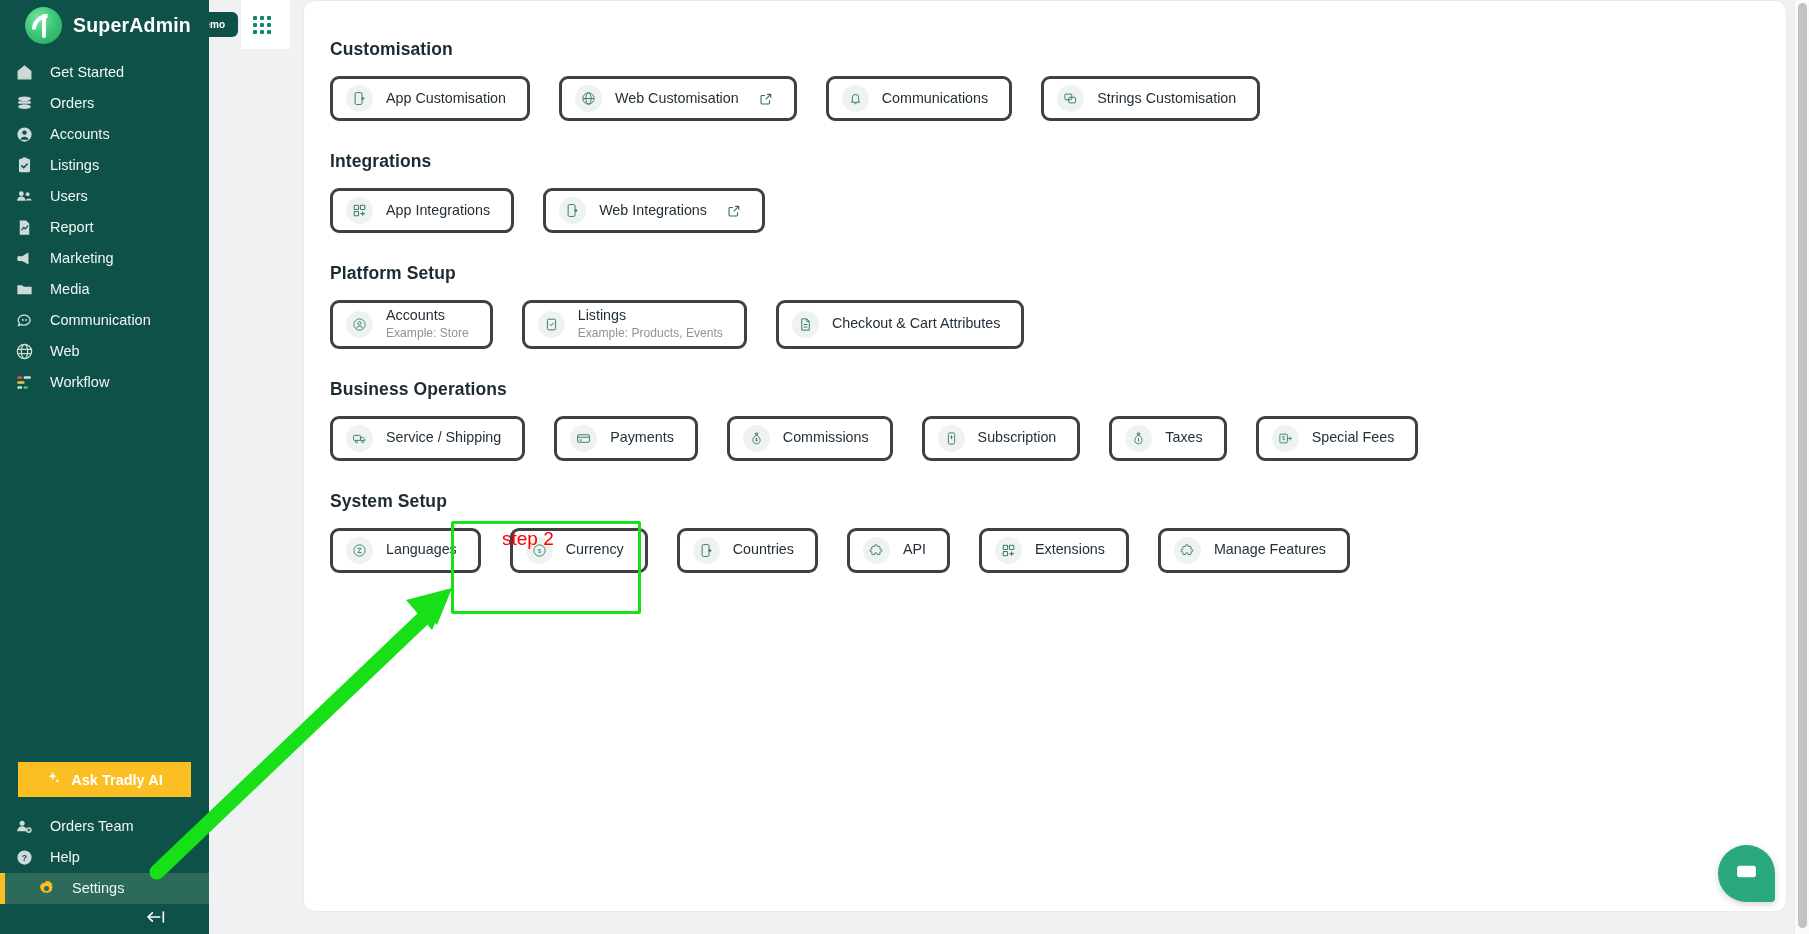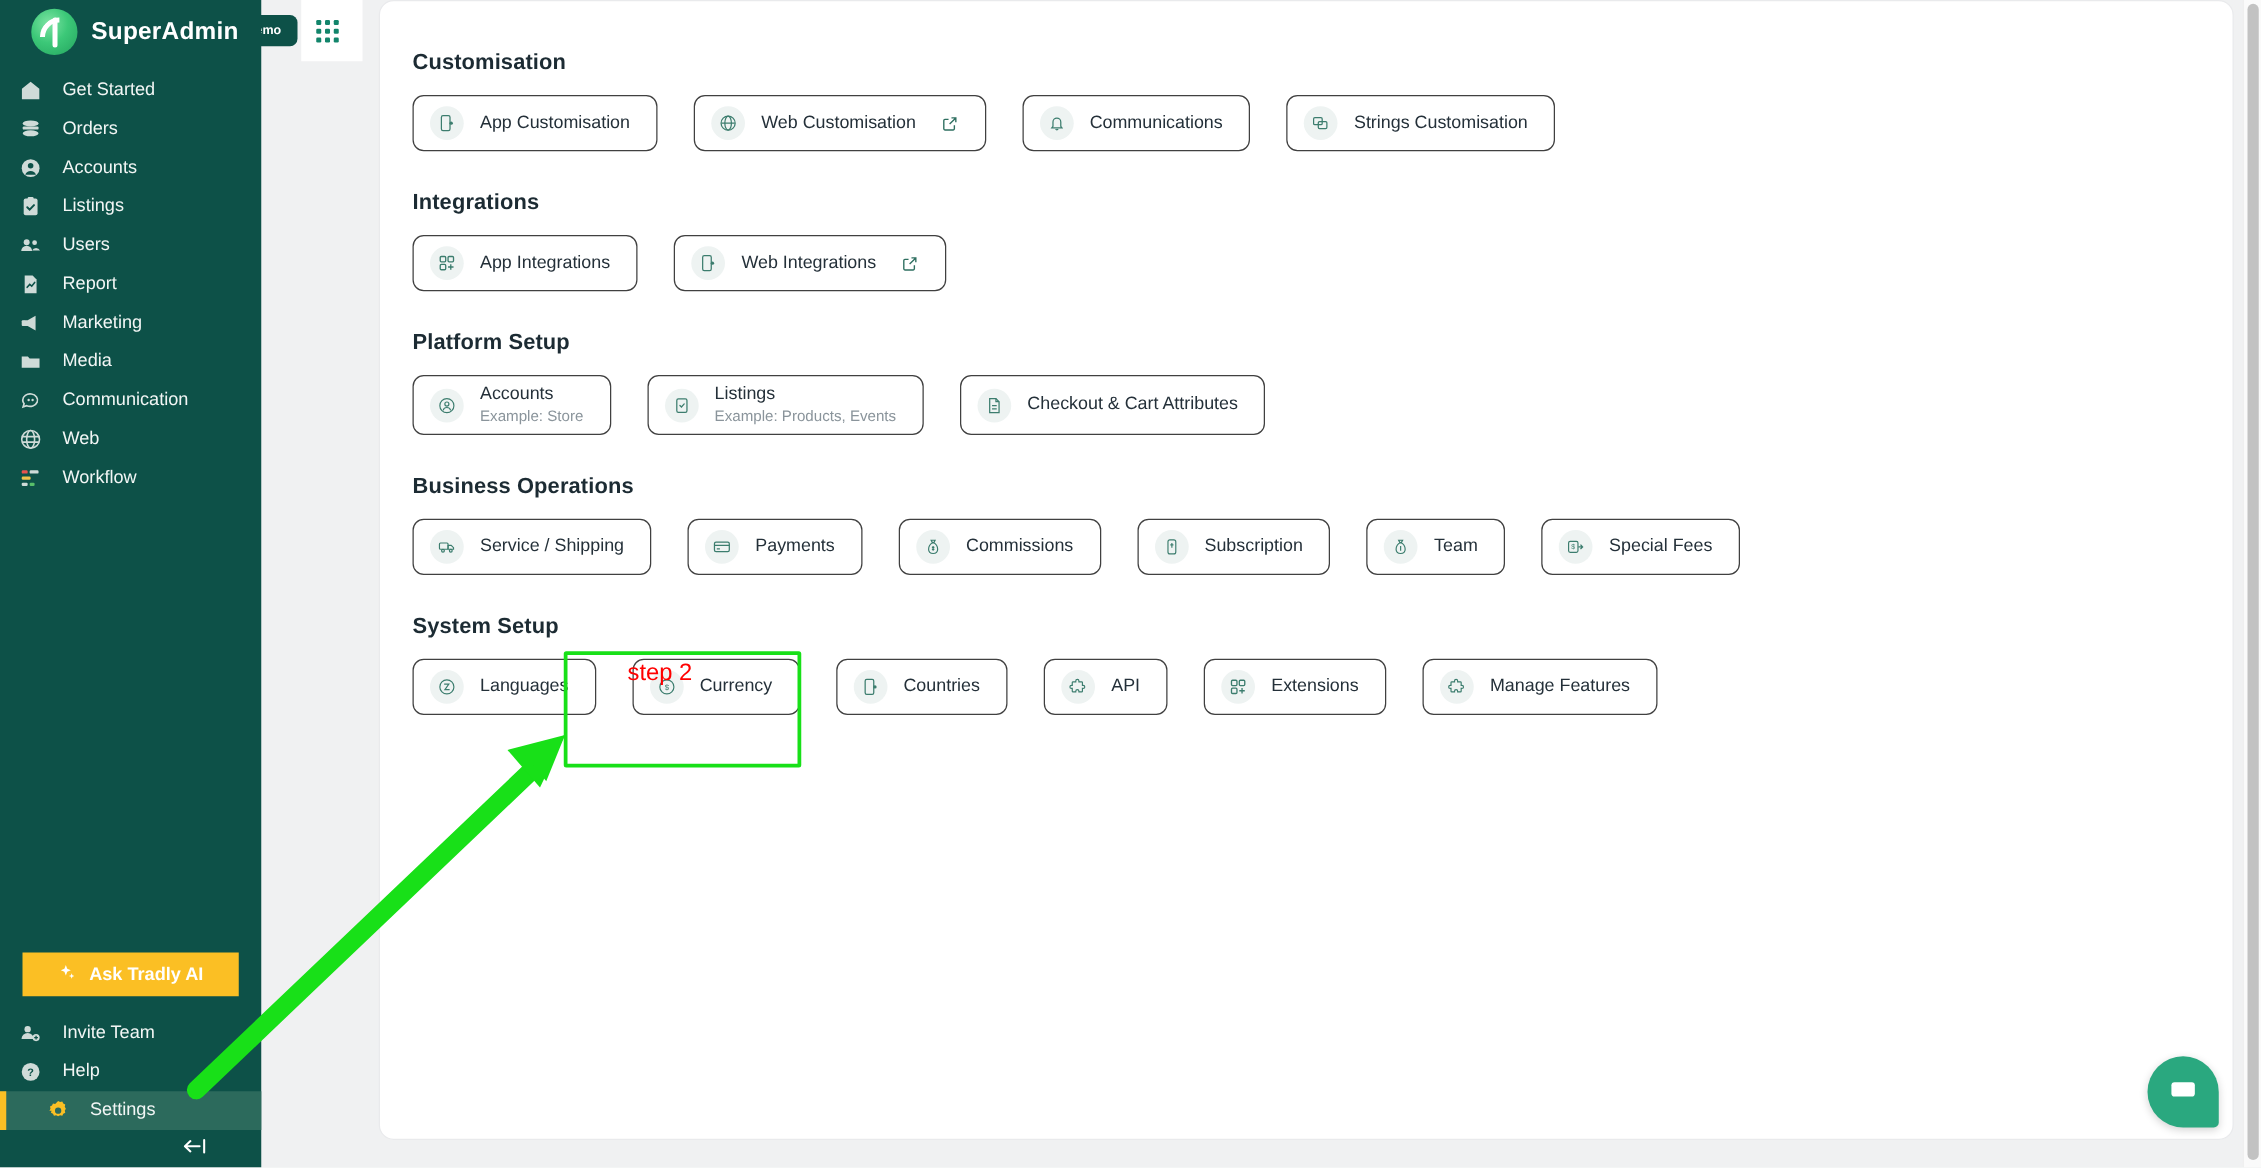--- a/index.html
+++ b/index.html
@@ -94,21 +94,21 @@
   .content-card {
     background: #fff; border: 1px solid #e9eaec; border-radius: 12px;
     height: 100%; padding: 38px 0 0 26px; overflow: hidden; position: relative;
   }
   .section { margin-bottom: 6px; }
   .section-title {
     font-size: 17.5px; font-weight: bold; color: #1c2b33; margin-bottom: 16px; letter-spacing: .1px;
   }
   .card-row { display: flex; flex-wrap: wrap; gap: 29px; margin-bottom: 30px; }
   .tile {
-    min-height: 45px; border: 1px solid #404040; border-radius: 9px;
+    min-height: 45px; border: 3px solid #404040; border-radius: 9px;
     background: #fff; display: flex; align-items: center; gap: 13px;
     padding: 0 21px 0 13px; cursor: pointer;
   }
   .tile.tall { min-height: 48px; padding-top: 4px; padding-bottom: 4px; }
   .tile-ico {
     width: 27px; height: 27px; flex: 0 0 27px; border-radius: 50%;
     background: #eef3f2; display: flex; align-items: center; justify-content: center;
   }
   .tile-ico svg { display: block; }
   .tile-txt { display: flex; flex-direction: column; justify-content: center; }
@@ -279,21 +279,21 @@
     <div class="bottom-nav">
       <div class="nav-item">
         <span class="nav-icon">
             <svg width="19" height="19" viewBox="0 0 24 24" fill="#cfdbd8">
               <circle cx="9" cy="8" r="3.2"></circle>
               <path d="M2.8 18a6.2 6.2 0 0 1 12.4 0z"></path>
               <circle cx="17.5" cy="16.5" r="3.6"></circle>
               <path d="M17.5 14.6v3.8M15.6 16.5h3.8" stroke="#0d5148" stroke-width="1.3"></path>
             </svg>
           </span>
-        <span class="ni-label">Invite Team</span>
+        <span class="ni-label">Orders Team</span>
       </div>
       <div class="nav-item">
         <span class="nav-icon">
             <svg width="19" height="19" viewBox="0 0 24 24">
               <circle cx="12" cy="12" r="9" fill="#cfdbd8"></circle>
               <text x="12" y="16.4" font-size="11" font-weight="bold" text-anchor="middle" fill="#0d5148" font-family="Liberation Sans">?</text>
             </svg>
           </span>
         <span class="ni-label">Help</span>
       </div>
@@ -537,21 +537,21 @@
             </div>
             <div class="tile">
               <span class="tile-ico">
                   <svg width="15" height="15" viewBox="0 0 24 24" fill="none" stroke="#3c7d6e" stroke-width="1.5">
                     <path d="M9.5 3.5h5l-1.6 3h-1.8z"></path>
                     <path d="M12 6.5c-4 1.8-5.8 5.2-5.8 8.6 0 3.4 2.6 5.4 5.8 5.4s5.8-2 5.8-5.4c0-3.4-1.8-6.8-5.8-8.6z"></path>
                     <path d="M12 11v6"></path>
                   </svg>
                 </span>
               <span class="tile-txt">
-                  <span class="tile-label">Team</span>
+                  <span class="tile-label">Taxes</span>
                 </span>
             </div>
             <div class="tile">
               <span class="tile-ico">
                   <svg width="15" height="15" viewBox="0 0 24 24" fill="none" stroke="#3c7d6e" stroke-width="1.5">
                     <rect x="3" y="5" width="12" height="14" rx="2"></rect>
                     <text x="9" y="15" font-size="9" text-anchor="middle" fill="#3c7d6e" stroke="none" font-family="Liberation Sans">$</text>
                     <path d="M16 12h5M18.6 9.6L21 12l-2.4 2.4" stroke-linecap="round"></path>
                   </svg>
                 </span>

